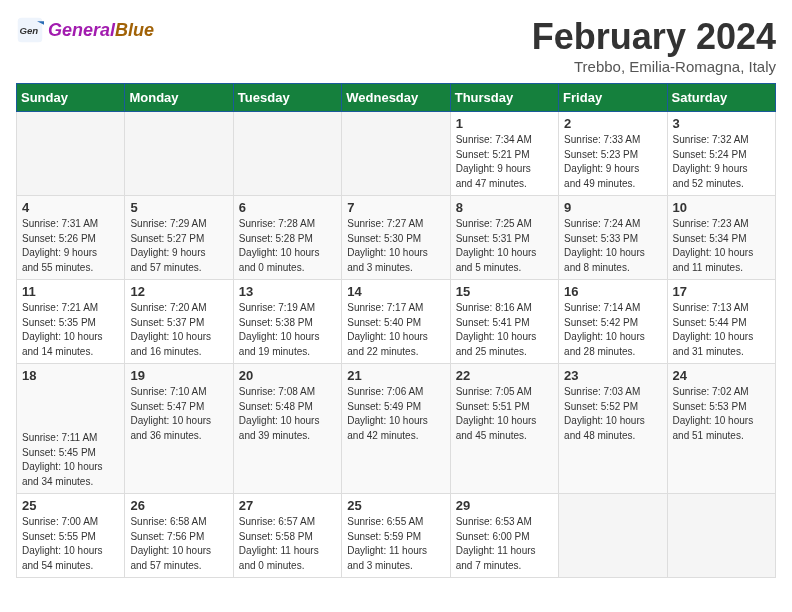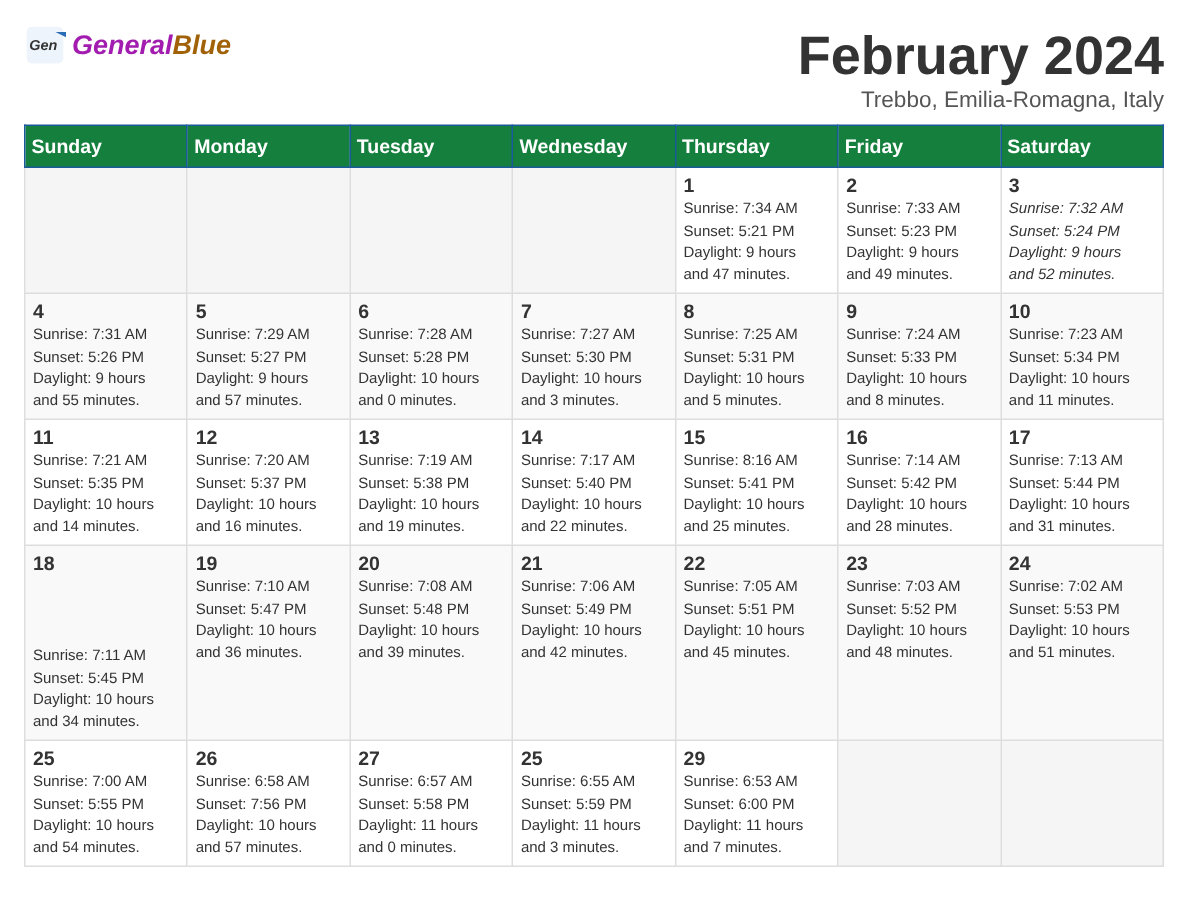--- a/index.html
+++ b/index.html
@@ -128,21 +128,21 @@
         </td>
         <td>
           <span class="day-number">2</span>
           <div class="cell-content" style="white-space: pre-line;">Sunrise: 7:33 AM
 Sunset: 5:23 PM
 Daylight: 9 hours
 and 49 minutes.</div>
         </td>
         <td>
           <span class="day-number">3</span>
-          <div class="cell-content" style="white-space: pre-line; font-style: italic;">Sunrise: 7:32 AM
+          <div class="cell-content" style="white-space: pre-line;">Sunrise: 7:32 AM
 Sunset: 5:24 PM
 Daylight: 9 hours
 and 52 minutes.</div>
         </td>
       </tr>
       <tr>
         <td>
           <span class="day-number">4</span>
           <div class="cell-content" style="white-space: pre-line;">Sunrise: 7:31 AM
 Sunset: 5:26 PM

